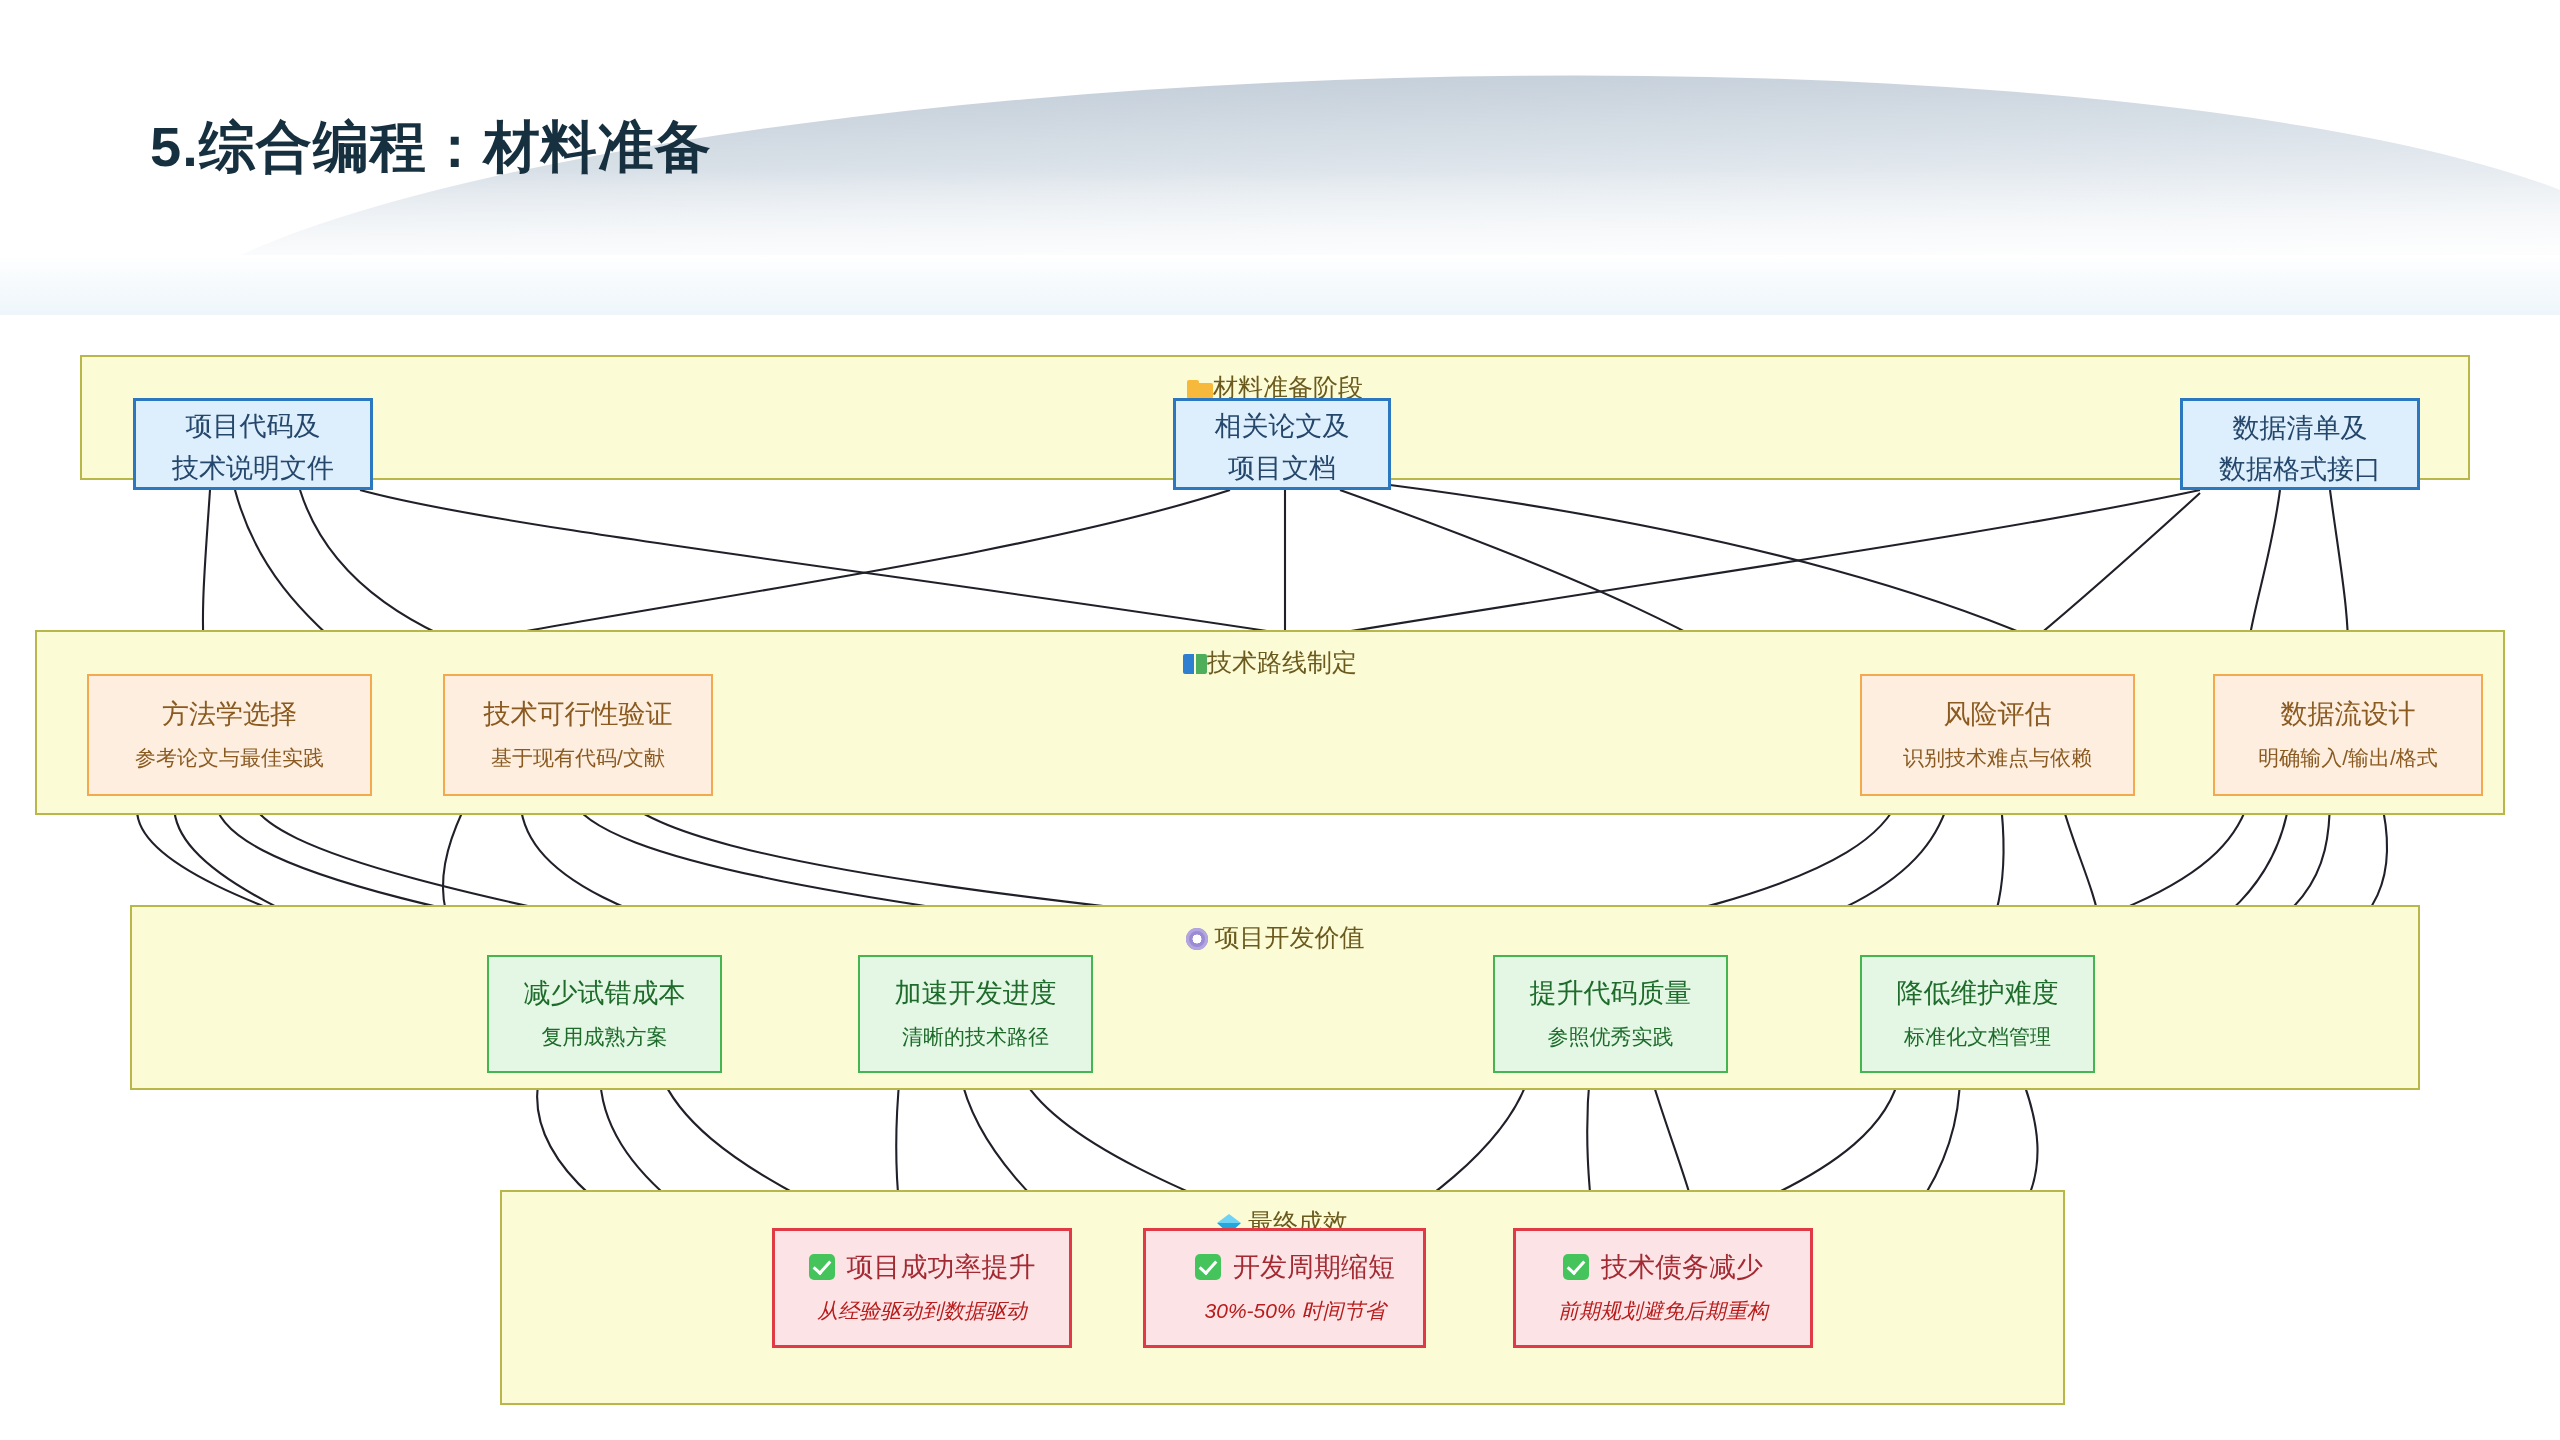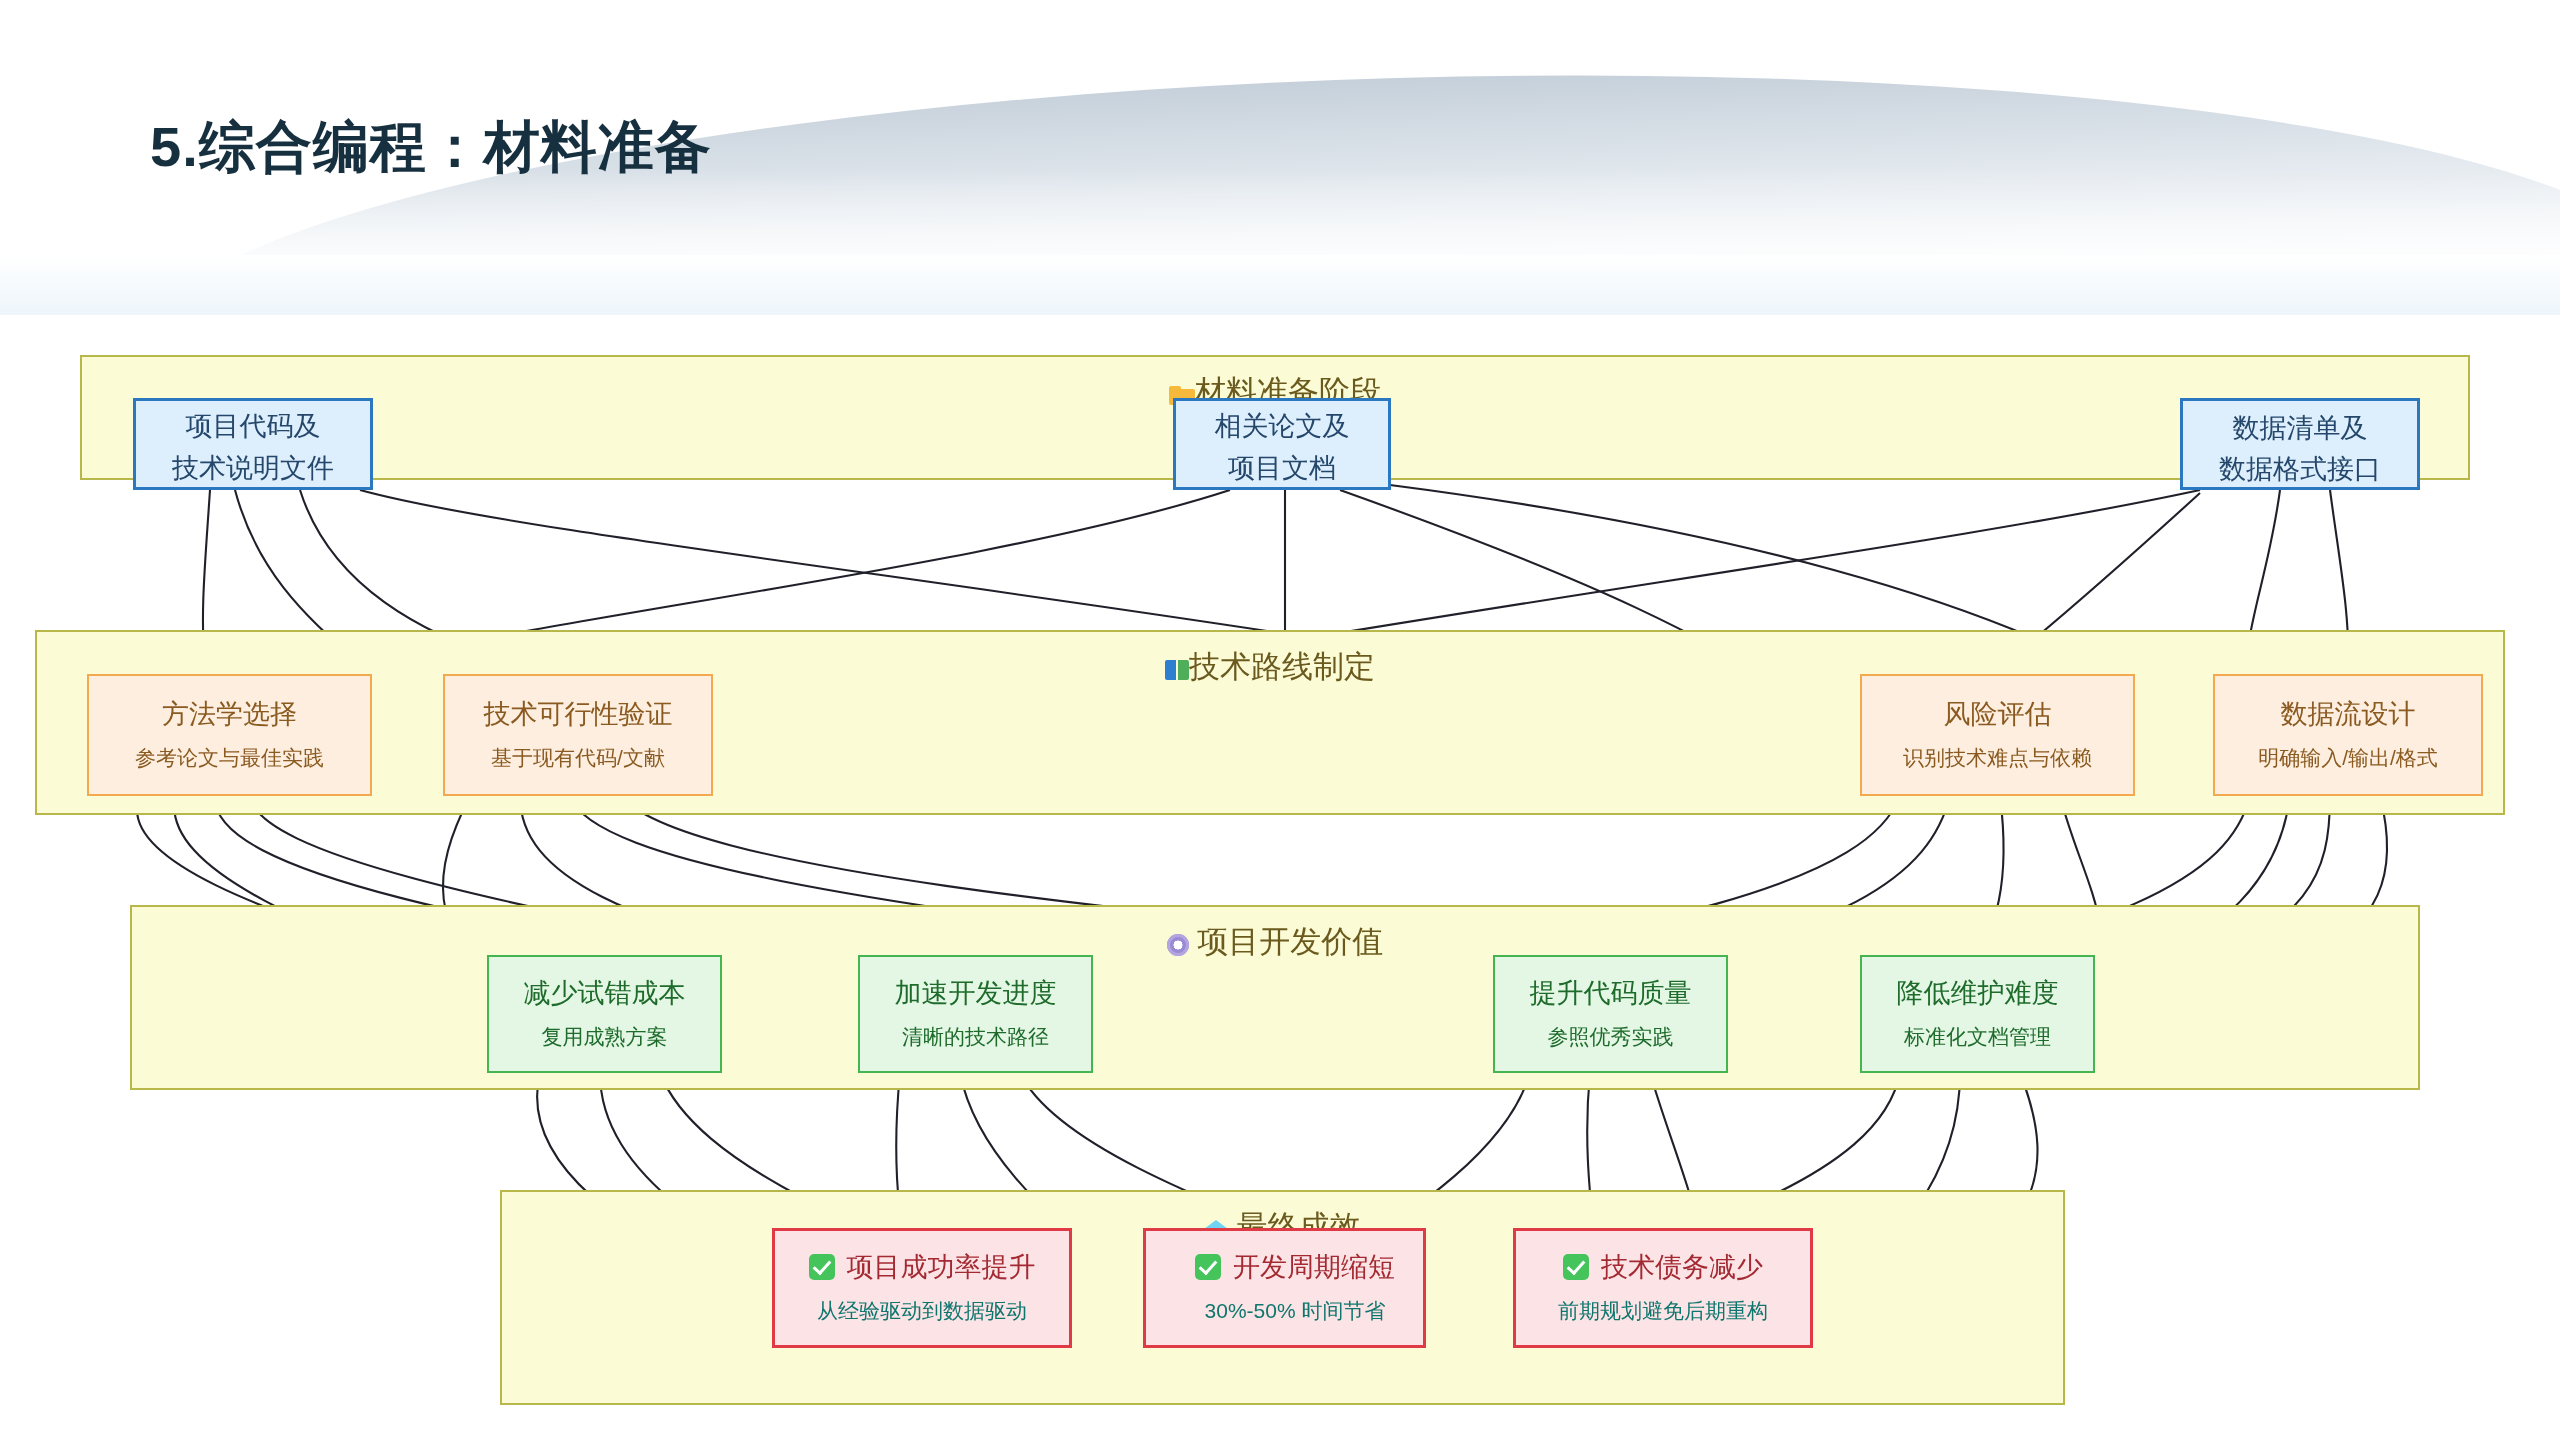--- a/index.html
+++ b/index.html
@@ -48,21 +48,21 @@
   .cluster{
     position:absolute;
     background:#fbfbd6;
     border:2px solid #b8b84a;
     box-sizing:border-box;
   }
   .cluster-label{
     position:absolute;
     top:14px;left:0;width:100%;
     text-align:center;
-    font-size:31px;color:#6b5a1e;
+    font-size:25px;color:#6b5a1e;
     white-space:nowrap;
     pointer-events:none;
   }
 
   .node{
     position:absolute;box-sizing:border-box;
     display:flex;flex-direction:column;align-items:center;justify-content:center;
     text-align:center;
   }
   .node .t{font-size:27px;line-height:1.25;white-space:nowrap;}
@@ -75,21 +75,21 @@
   .n-orange{background:#fdeedf;border:2px solid #f2a950;}
   .n-orange .t{color:#8a5a20;}
   .n-orange .sub{color:#8a5a20;}
 
   .n-green{background:#e3f7e4;border:2px solid #45b552;}
   .n-green .t{color:#1e6b2b;}
   .n-green .sub{color:#1e6b2b;}
 
   .n-red{background:#fce4e6;border:3px solid #e03a46;}
   .n-red .t{color:#a32a33;}
-  .n-red .sub{color:#0f766e;}
+  .n-red .sub{color:#b91c1c;font-style:italic;}
   .chk-box{
     display:inline-block;width:26px;height:26px;border-radius:5px;
     background:#45c45c;position:relative;vertical-align:-4px;margin-right:12px;
   }
   .chk-box::after{
     content:"";position:absolute;left:8px;top:3px;width:7px;height:14px;
     border:solid #ffffff;border-width:0 3px 3px 0;transform:rotate(42deg);
   }
   .ico-folder{display:inline-block;width:26px;height:19px;position:relative;vertical-align:-3px;}
   .ico-folder::before{content:"";position:absolute;left:0;top:3px;width:26px;height:16px;background:#f6b93b;border-radius:2px;}

